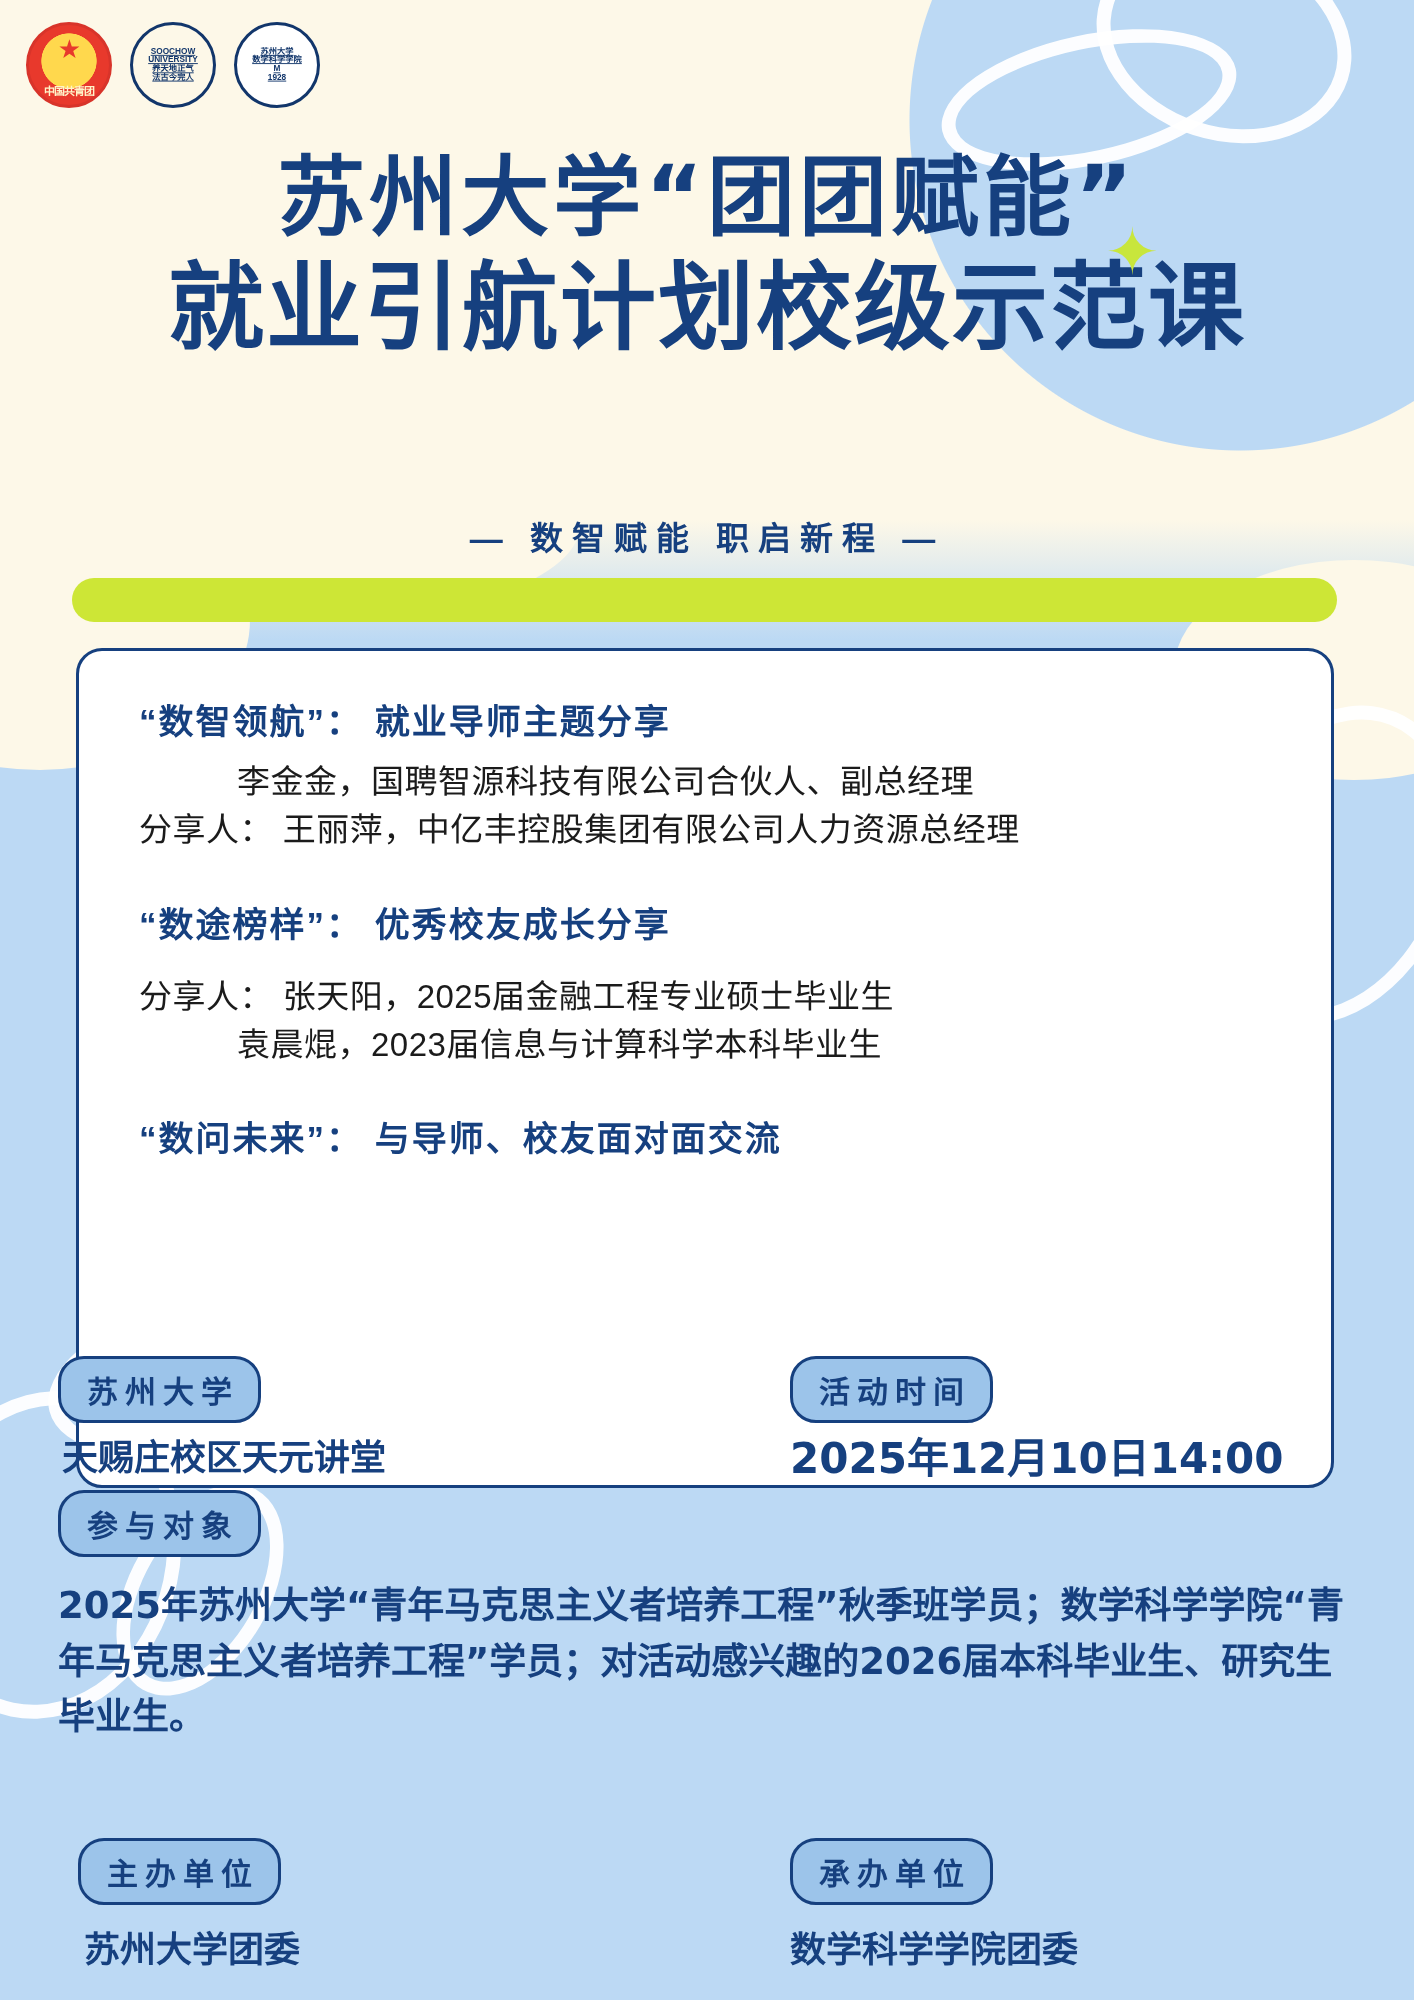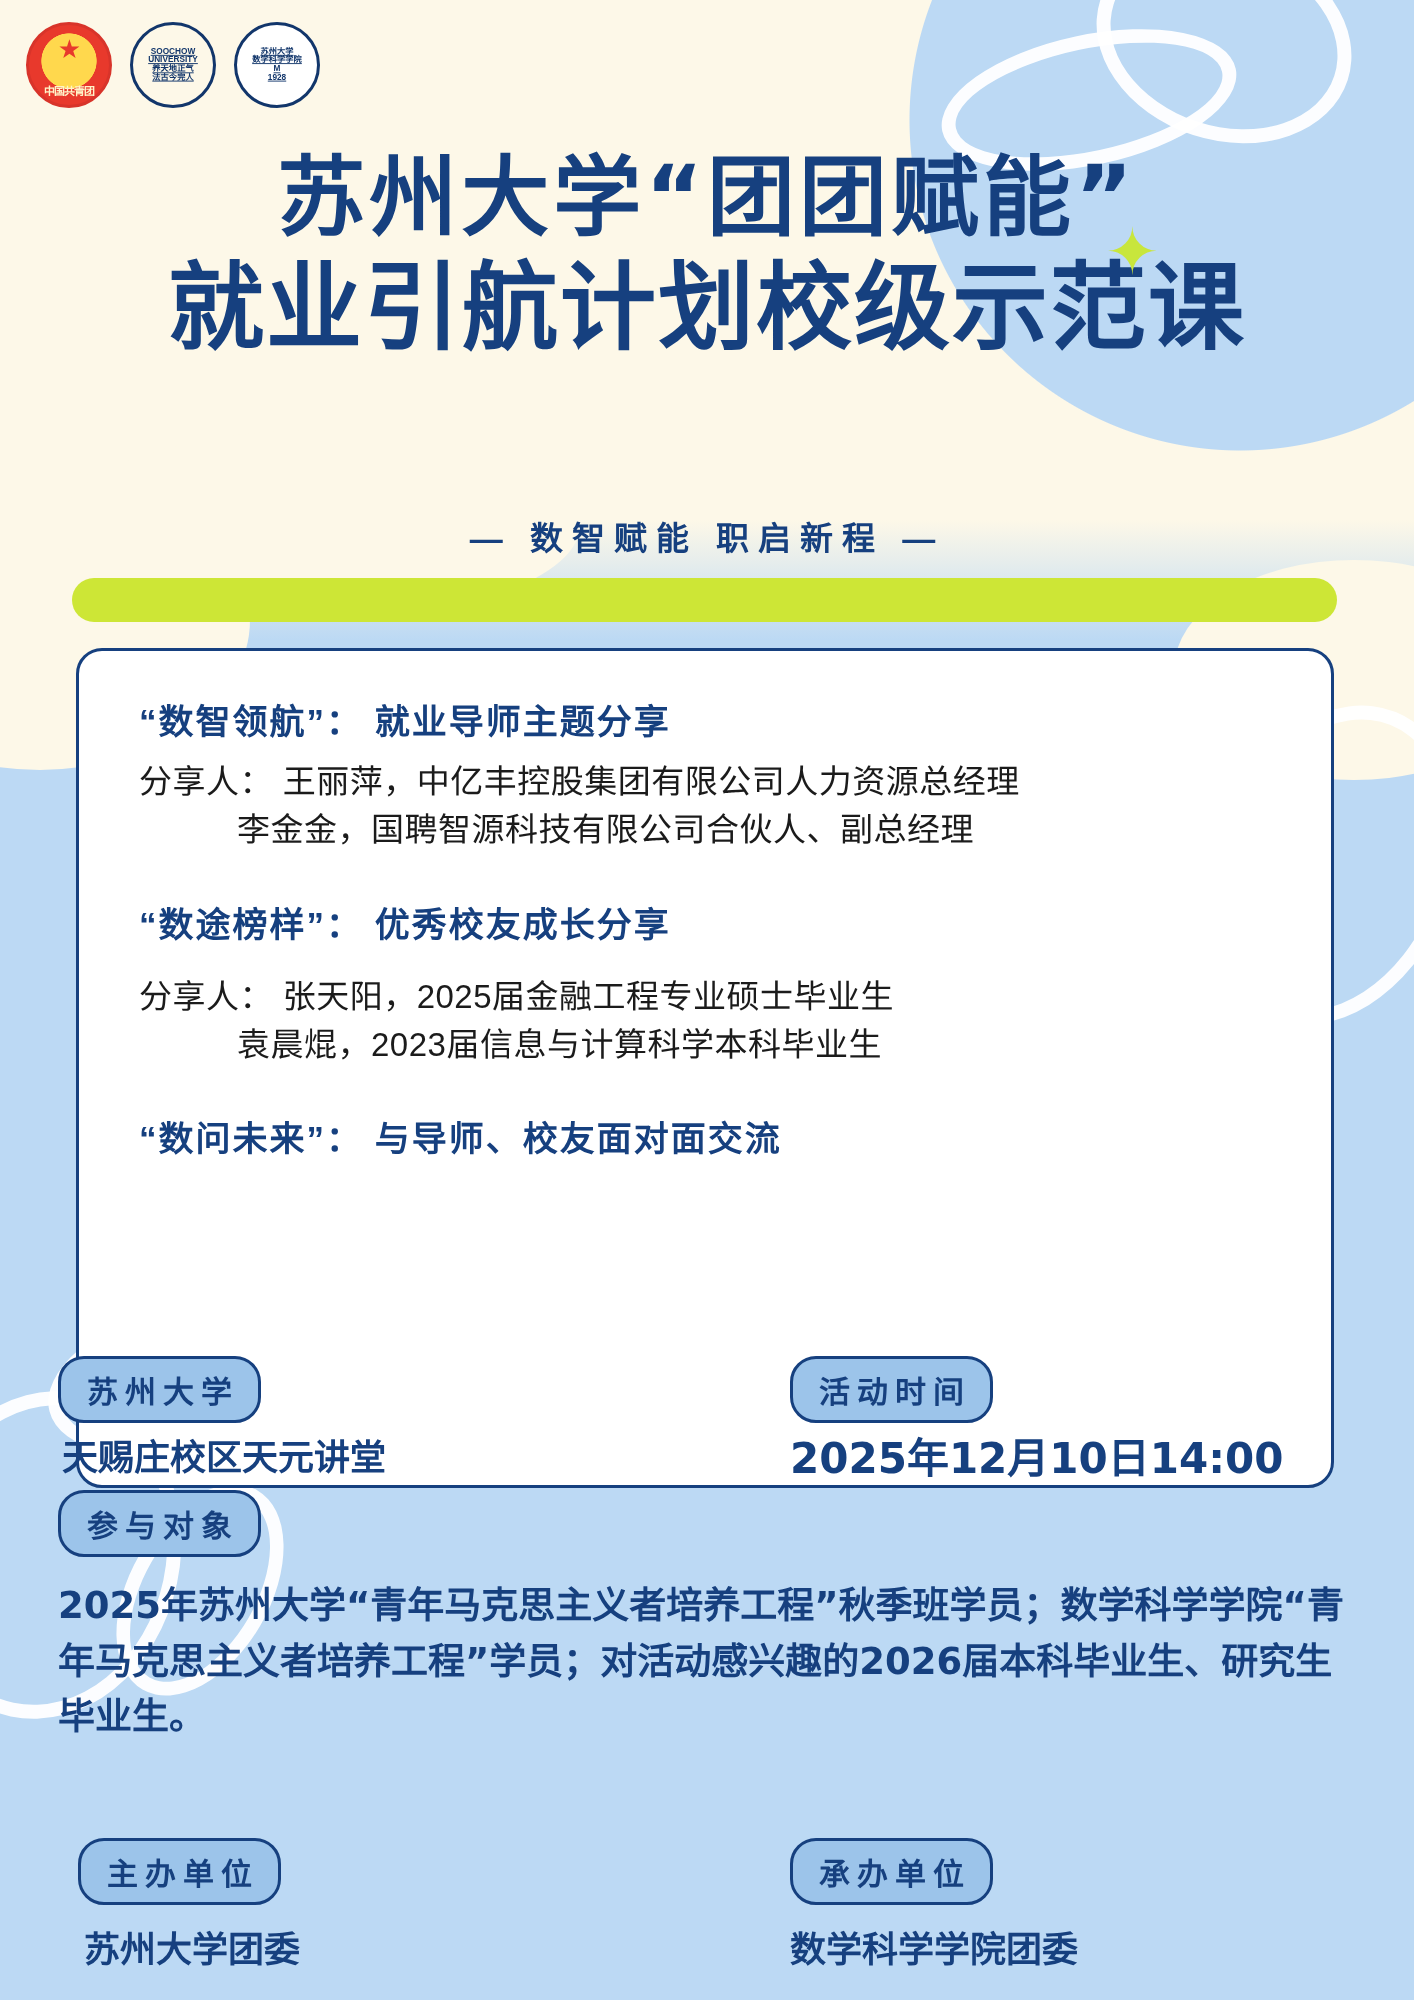--- a/index.html
+++ b/index.html
@@ -195,22 +195,22 @@
     <div class="spark">✦</div>
   </div>
 
   <div class="subtitle">— 数智赋能  职启新程 —</div>
 
   <div class="green-bar"></div>
 
   <div class="card">
     <div class="sec-head pad-l">“数智领航”： 就业导师主题分享</div>
     <div class="gap-a"></div>
+    <div class="sec-line indent">李金金，国聘智源科技有限公司合伙人、副总经理</div>
     <div class="sec-line pad-l">分享人： 王丽萍，中亿丰控股集团有限公司人力资源总经理</div>
-    <div class="sec-line indent">李金金，国聘智源科技有限公司合伙人、副总经理</div>
 
     <div class="gap-b"></div>
     <div class="sec-head pad-l">“数途榜样”： 优秀校友成长分享</div>
     <div class="gap-c"></div>
     <div class="sec-line pad-l">分享人： 张天阳，2025届金融工程专业硕士毕业生</div>
     <div class="sec-line indent">袁晨焜，2023届信息与计算科学本科毕业生</div>
 
     <div class="gap-b"></div>
     <div class="sec-head pad-l">“数问未来”： 与导师、校友面对面交流</div>
   </div>

